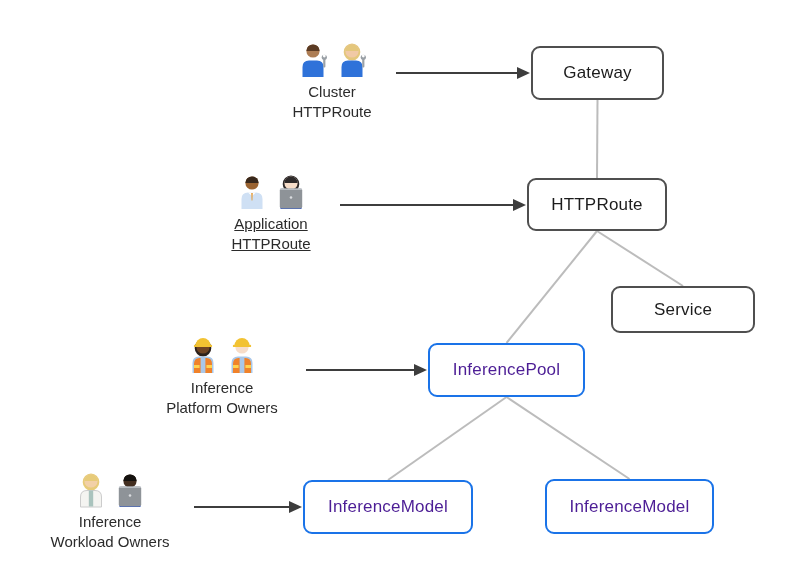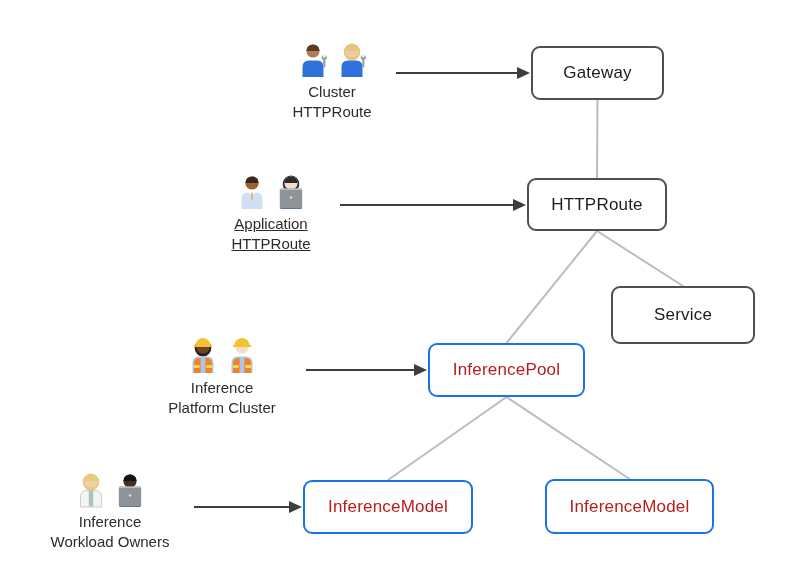--- a/index.html
+++ b/index.html
@@ -3,21 +3,21 @@
 <meta charset="utf-8">
 <style>
   html,body{margin:0;padding:0;background:#ffffff;}
   #canvas{position:relative;width:800px;height:572px;background:#ffffff;overflow:hidden;
           font-family:"Liberation Sans","DejaVu Sans",sans-serif;}
   #edges-svg{position:absolute;left:0;top:0;width:800px;height:572px;}
   .node{position:absolute;display:flex;align-items:center;justify-content:center;
         background:#ffffff;border-radius:9px;font-weight:normal;font-size:17px;
         letter-spacing:.2px;box-sizing:border-box;}
   .node.core{border:2.5px solid #4f4f4f;color:#1c1c1c;}
-  .node.inference{border:2.5px solid #1a73e8;color:#b91c1c;}
+  .node.inference{border:2.5px solid #1a73e8;color:#4c1d95;}
   .persona{position:absolute;width:230px;text-align:center;color:#2b2b2b;
            font-size:15px;line-height:20px;}
   .persona .icons{display:flex;justify-content:center;align-items:flex-end;gap:5px;height:40px;}
   .persona .plabel{margin-top:4px;}
   .persona .icons span{display:inline-block;line-height:0;}
 </style>
 </head>
 <body>
 
 <div id="canvas">
@@ -35,21 +35,21 @@
       <polygon points="414,364 427,370 414,376" fill="#3d3d3d"></polygon>
       <line x1="194" y1="507" x2="292" y2="507" stroke="#3d3d3d" stroke-width="2.2"></line>
       <polygon points="289,501 302,507 289,513" fill="#3d3d3d"></polygon>
     </svg>
 <div class="node core" style="left: 531px; top: 46px; width: 133px; height: 54px;">
       <span>Gateway</span>
     </div>
     <div class="node core" style="left: 527px; top: 178px; width: 140px; height: 53px;">
       <span>HTTPRoute</span>
     </div>
-    <div class="node core" style="left: 611px; top: 286px; width: 144px; height: 58px;">
+    <div class="node core" style="left: 611px; top: 286px; width: 144px; height: 47px;">
       <span>Service</span>
     </div>
     <div class="node inference" style="left: 428px; top: 343px; width: 157px; height: 54px;">
       <span>InferencePool</span>
     </div>
     <div class="node inference" style="left: 303px; top: 480px; width: 170px; height: 54px;">
       <span>InferenceModel</span>
     </div>
     <div class="node inference" style="left: 545px; top: 479px; width: 169px; height: 55px;">
       <span>InferenceModel</span>
@@ -117,21 +117,21 @@
             <path d="M8 37 L8 28 Q8 22 13.5 22 L20.5 22 Q26 22 26 28 L26 37 Z" fill="#f0822a"></path>
                      <rect x="8" y="29" width="5.6" height="3" fill="#ffd34f"></rect>
                      <rect x="20.4" y="29" width="5.6" height="3" fill="#ffd34f"></rect>
                      <rect x="14.6" y="22" width="4.8" height="15" fill="#a9c7e9"></rect>
             <circle cx="17" cy="11" r="6.6" fill="#f7ddc9"></circle>
             <path d="M9.5 9.5 A7.5 7.5 0 0 1 24.5 9.5 Z" fill="#f2c232"></path>
                     <rect x="7.8" y="8.7" width="18.4" height="2.4" rx="1.2" fill="#f2c232"></rect>
           </svg></span>
       </div>
       <div class="plabel">Inference</div>
-      <div class="">Platform Cluster</div>
+      <div class="">Platform Owners</div>
     </div>
     <div class="persona" style="left: -5px; top: 468px;">
       <div class="icons">
         <span><svg width="34" height="38" viewBox="0 0 34 38">
             <ellipse cx="17" cy="12" rx="8.3" ry="8.6" fill="#e7cb79"></ellipse>
             <path d="M6.5 37 L6.5 27 Q6.5 20.5 13 20.5 L21 20.5 Q27.5 20.5 27.5 27 L27.5 37 Z" fill="#f4f4f1" stroke="#cccccc" stroke-width="1"></path>
             <rect x="14.8" y="20.5" width="4.4" height="16" fill="#a9c3bd"></rect>
             <circle cx="17" cy="11" r="6.6" fill="#f2d0a7"></circle>
             <path d="M10.4 11 A6.6 6.6 0 0 1 23.6 11 Z" fill="#e7cb79"></path>
           </svg></span>

